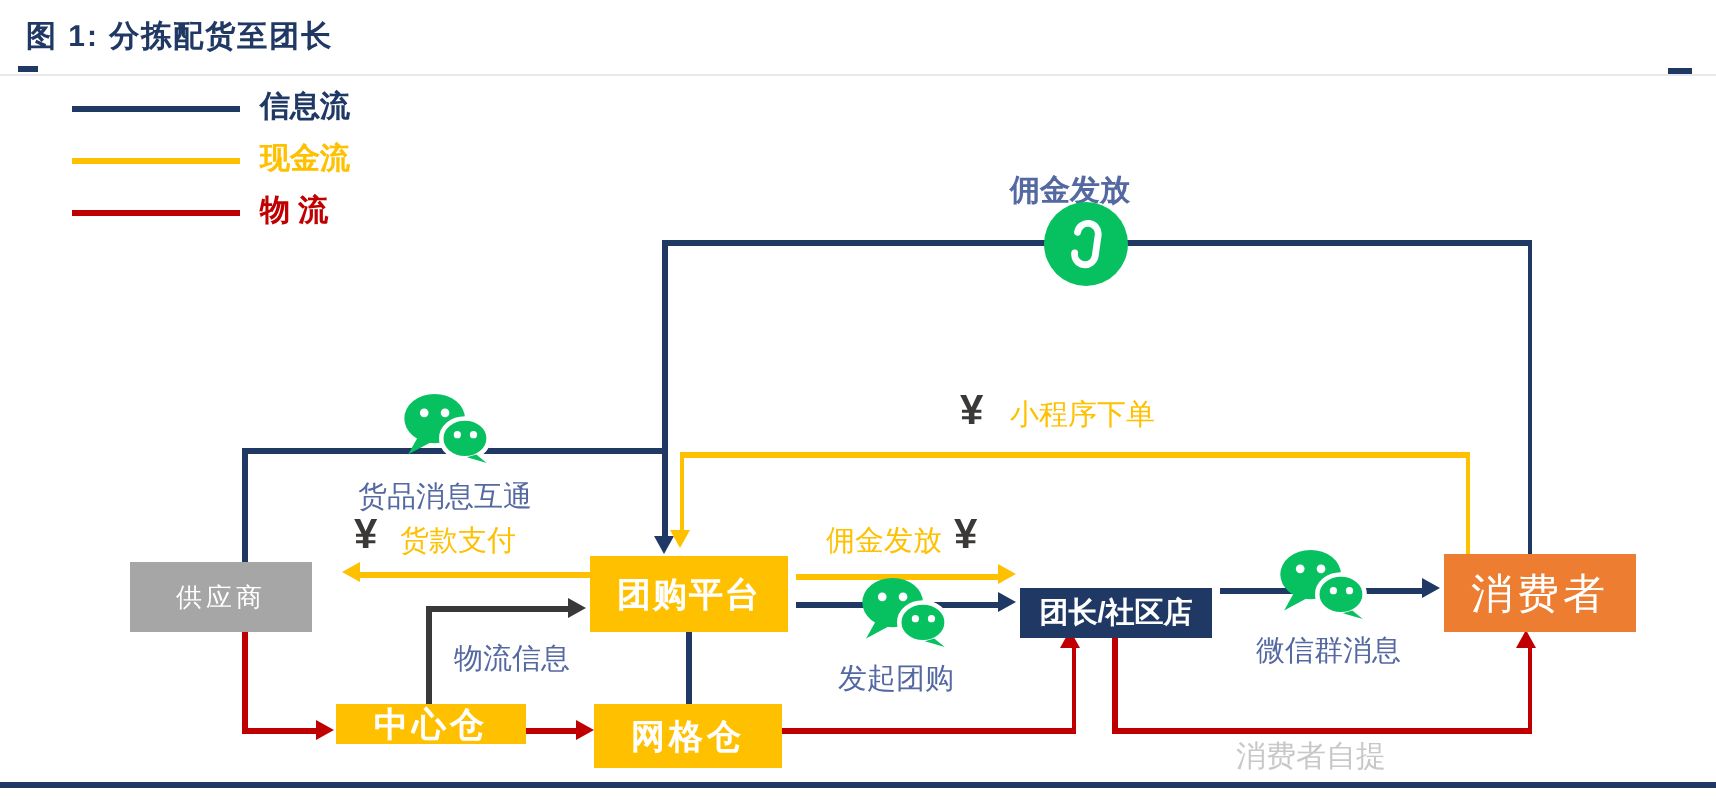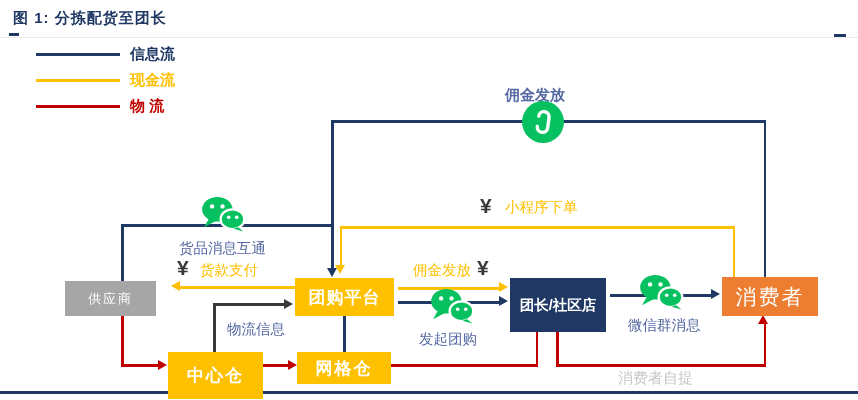--- a/index.html
+++ b/index.html
@@ -35,23 +35,23 @@
   .title{position:absolute;left:13px;top:9px;font-size:15px;font-weight:bold;color:var(--navy);letter-spacing:1px;}
   .title-dash{position:absolute;width:10px;height:3px;background:var(--navy);}
   .hairline{position:absolute;left:0;top:37px;width:858px;height:1px;background:#e9e9e9;}
   
   .legend-line{position:absolute;left:36px;width:84px;height:2.5px;}
   .legend-label{position:absolute;left:130px;font-size:15px;font-weight:bold;line-height:16px;text-align:center;}
   
   .node{position:absolute;display:flex;align-items:center;justify-content:center;color:#fff;z-index:3;font-weight:bold;}
   .node-supplier{left:65px;top:281px;width:91px;height:35px;background:var(--gray-box);font-size:13px;font-weight:normal;letter-spacing:2px;}
   .node-platform{left:295px;top:278px;width:99px;height:38px;background:var(--yellow);font-size:17px;letter-spacing:1px;}
-  .node-leader{left:510px;top:278px;width:96px;height:54px;background:var(--navy);font-size:14.5px;}
+  .node-leader{left:510px;top:294px;width:96px;height:25px;background:var(--navy);font-size:14.5px;}
   .node-consumer{left:722px;top:277px;width:96px;height:39px;background:var(--orange);font-size:21px;font-weight:normal;letter-spacing:2px;}
-  .node-central{left:168px;top:352px;width:95px;height:47px;background:var(--yellow);font-size:17px;letter-spacing:2px;}
+  .node-central{left:168px;top:352px;width:95px;height:20px;background:var(--yellow);font-size:17px;letter-spacing:2px;}
   .node-grid{left:297px;top:352px;width:94px;height:32px;background:var(--yellow);font-size:17px;letter-spacing:2px;}
   
   .ann{position:absolute;font-size:14.5px;color:var(--label-blue);z-index:4;white-space:nowrap;}
   .ann-bold{font-weight:bold;}
   .ann-yellow{color:var(--yellow);}
   .ann-gray{color:var(--label-gray);font-size:15px;}
   .yen{position:absolute;font-size:21px;font-weight:800;color:var(--dark-arrow);z-index:4;line-height:21px;}
   
   .icon{position:absolute;z-index:5;line-height:0;}
   .bottom-bar{position:absolute;left:0;top:391px;width:858px;height:3px;background:var(--navy);}

